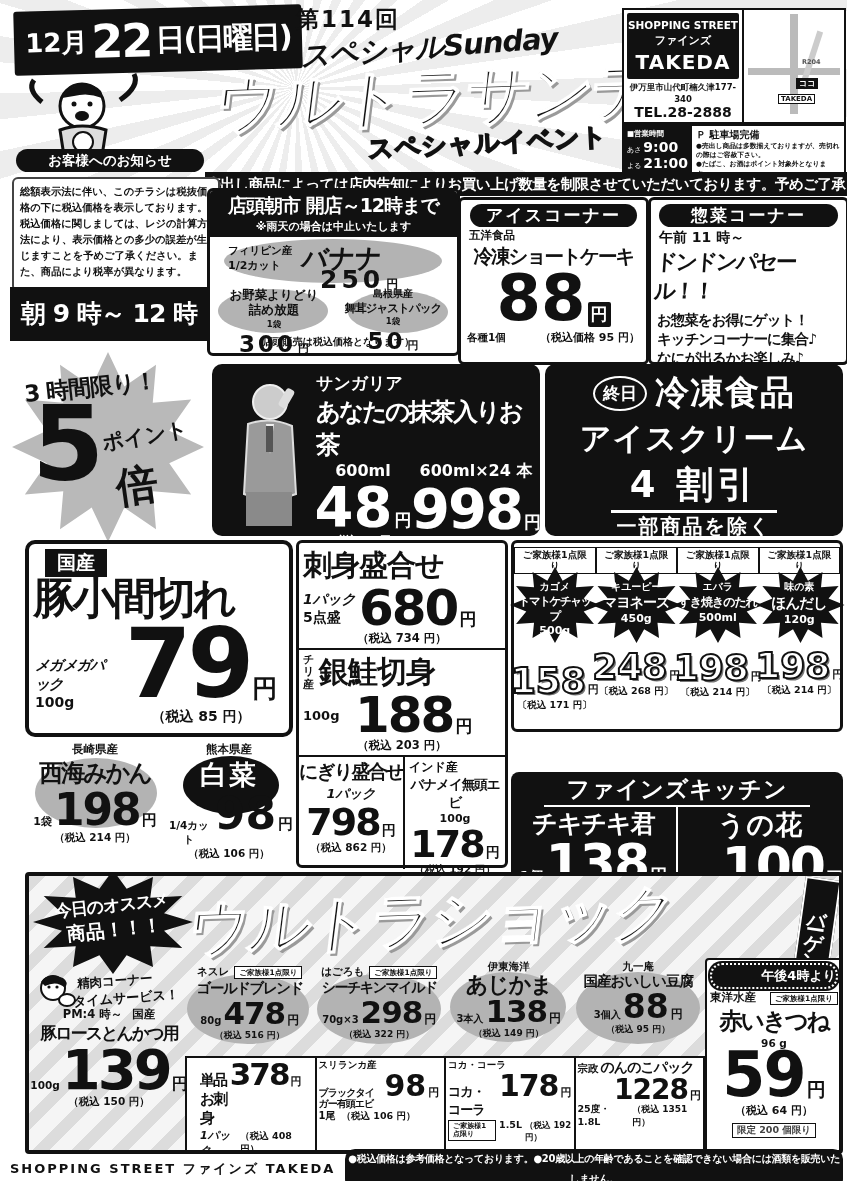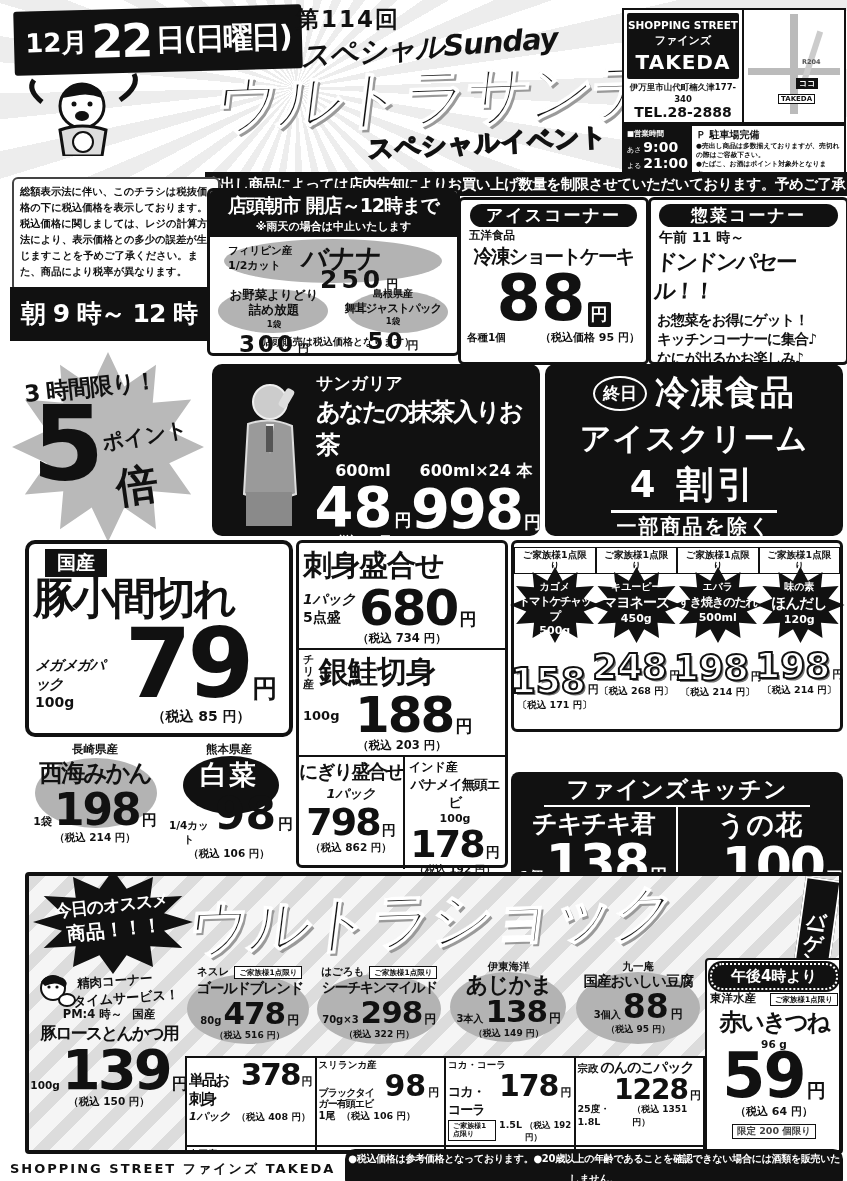--- a/index.html
+++ b/index.html
@@ -94,20 +94,21 @@
     <div style="flex:1;padding:2px 4px;">
       <div class="b" style="font-size:10px;">Ｐ 駐車場完備</div>
       <div class="smallnotes">●売出し商品は多数揃えておりますが、売切れの際はご容赦下さい。</div>
       <div class="smallnotes">●たばこ、お酒はポイント対象外となります。</div>
       <div class="smallnotes">●一部掲載商品の内容量に旧規格の場合がございます。予めご了承下さい。</div>
     </div>
   </div>
 
   <div class="abs blackbox b ctr" style="left:205px;top:172px;width:642px;height:24px;font-size:14.5px;line-height:24px;letter-spacing:-0.5px;">売出し商品によっては店内告知によりお買い上げ数量を制限させていただいております。予めご了承ください。</div>
 
+  <div class="abs pill" style="left:16px;top:149px;width:188px;height:23px;font-size:13.5px;line-height:23px;">お客様へのお知らせ</div>
   <div class="abs b" style="left:12px;top:177px;width:192px;height:101px;border:2px solid #444;border-radius:6px;padding:5px 6px;font-size:10.3px;line-height:1.55;background:#fff;">総額表示法に伴い、このチラシは税抜価格の下に税込価格を表示しております。税込価格に関しましては、レジの計算方法により、表示価格との多少の誤差が生じますことを予めご了承ください。また、商品により税率が異なります。</div>
 
   <div class="abs blackbox b ctr" style="left:10px;top:287px;width:198px;height:54px;font-size:25px;line-height:54px;letter-spacing:-1px;">朝 9 時～ 12 時まで</div>
 
   <div class="abs" style="left:6px;top:350px;width:204px;height:195px;">
     <div class="abs burst" style="left:6px;top:2px;width:192px;height:190px;background:#b9b9b9;"></div>
     <div class="abs b" style="left:18px;top:22px;font-size:23px;transform:rotate(-6deg);letter-spacing:-1px;">3 時間限り！</div>
     <div class="abs b" style="left:26px;top:42px;font-size:104px;line-height:1;letter-spacing:-4px;">5</div>
     <div class="abs b" style="left:96px;top:72px;font-size:21px;transform:rotate(-10deg);">ポイント</div>
     <div class="abs b" style="left:110px;top:108px;font-size:42px;transform:rotate(-8deg);">倍</div>
@@ -478,21 +479,21 @@
               <span class="b" style="font-size:10px;">3個入</span>
               <span class="b" style="font-size:33px;line-height:1;">88</span>
               <span class="b" style="font-size:12px;">円</span>
             </div>
           <div class="tax" style="font-size:9px;">（税込 95 円）</div>
         </div>
       </div>
     </div>
 
     <div class="abs" style="left:156px;top:180px;width:518px;height:94px;display:grid;grid-template-columns:1fr 1fr 1fr 1fr;grid-template-rows:1fr 1fr;background:#fff;border-top:2px solid #111;border-left:2px solid #111;">
-      <div style="border-right:2px solid #111;border-bottom:2px solid #111;padding:1px 2px;">
+      <div style="border-right:2px solid #111;border-bottom:2px solid #111;padding:1px 13px;">
         <div class="price-row" style="justify-content:flex-start;">
             <span class="b" style="font-size:15px;letter-spacing:-2px;">単品お刺身</span>
             <span class="b" style="font-size:31px;line-height:1;letter-spacing:-2px;">378</span>
             <span class="b" style="font-size:11px;">円</span>
           </div>
         <div style="display:flex;gap:6px;align-items:baseline;">
             <span class="b" style="font-size:11px;font-style:italic;">1パック</span>
             <span class="tax" style="font-size:9.5px;">（税込 408 円）</span>
           </div>
       </div>
@@ -552,21 +553,21 @@
       </div>
       <div style="border-right:2px solid #111;padding:1px 2px;">
         <div class="price-row" style="justify-content:flex-start;">
             <span class="b" style="font-size:17px;letter-spacing:-1px;">月パック</span>
           </div>
 
       </div>
     </div>
 
     <div class="abs ctr" style="left:676px;top:82px;width:134px;height:192px;background:#fff;border:2px solid #111;border-radius:4px;">
-      <div class="blackbox b" style="font-size:15px;border-radius:12px;margin:3px 3px 1px;padding:2px 0;border:2px dotted #fff;box-shadow:0 0 0 2px #111;">午後4時より</div>
+      <div class="blackbox b" style="font-size:13px;border-radius:12px;margin:3px 3px 1px;padding:2px 0;border:2px dotted #fff;box-shadow:0 0 0 2px #111;text-align:right;">午後4時より</div>
       <div style="display:flex;justify-content:space-between;align-items:baseline;padding:0 3px;">
         <span class="b" style="font-size:11.5px;">東洋水産</span>
         <span class="chip" style="font-size:7.5px;">ご家族様1点限り</span>
       </div>
       <div class="b" style="font-size:23.5px;letter-spacing:-2px;">赤いきつね</div>
       <div class="b" style="font-size:10.5px;">96 g</div>
       <div class="price-row">
           <span class="b" style="font-size:62px;line-height:.85;letter-spacing:-2px;">59</span>
           <span class="b" style="font-size:19px;">円</span>
         </div>

